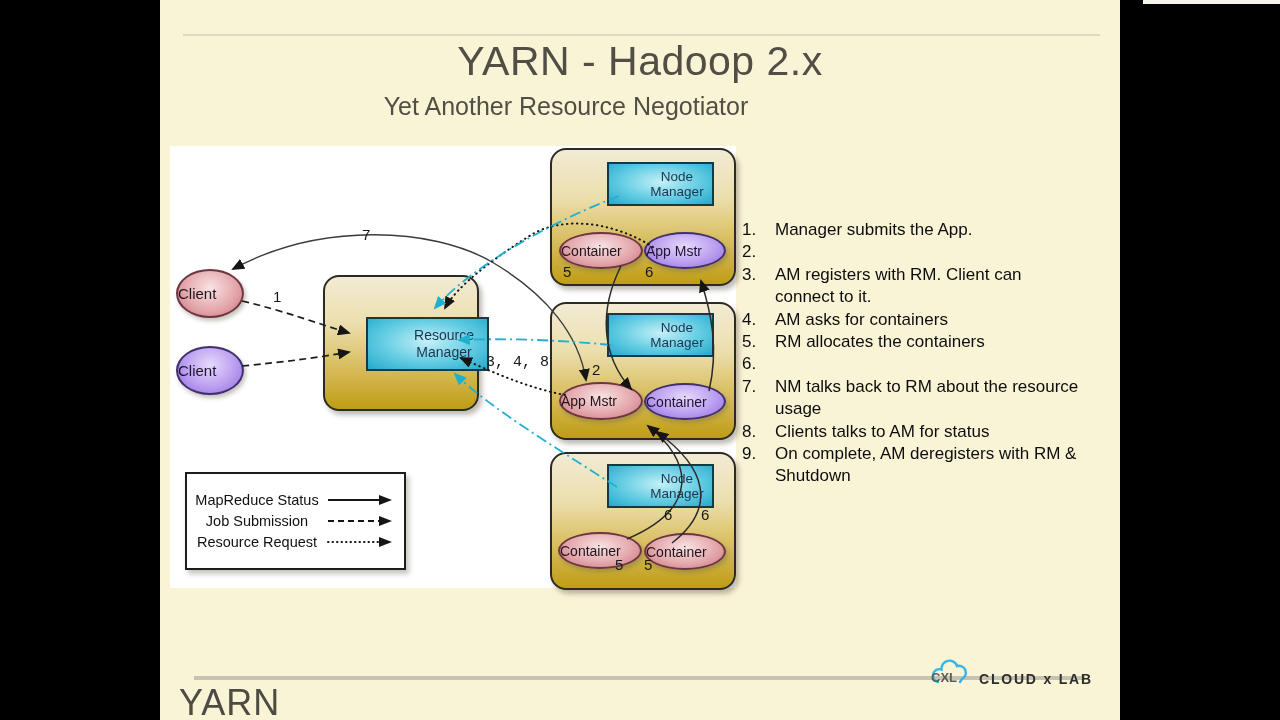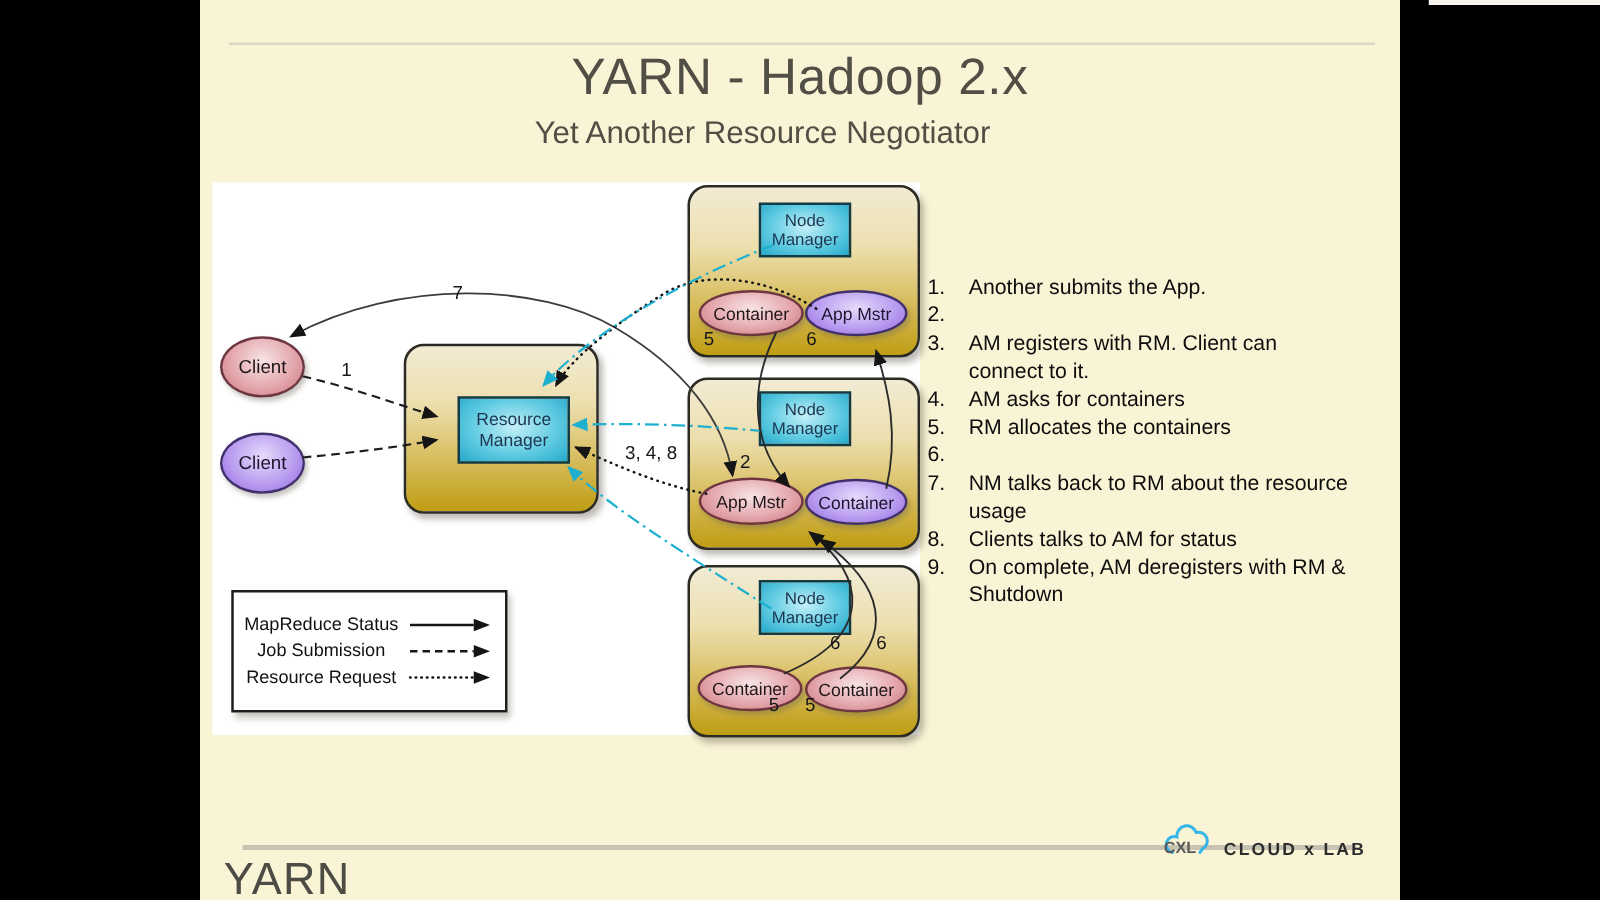--- a/index.html
+++ b/index.html
@@ -7,32 +7,32 @@
         font-family:"Liberation Sans", sans-serif;}
   .bar{position:absolute;top:0;height:720px;background:#000;}
   .bar.left{left:0;width:160px;}
   .bar.right{left:1120px;width:160px;}
   .sliver{position:absolute;left:1143px;top:0;width:137px;height:4px;background:#f6f4ec;}
   .slide{position:absolute;left:160px;top:0;width:960px;height:720px;background:#faf4d6;}
   .top-rule{position:absolute;left:183px;top:34px;width:917px;height:2px;background:#dcd8c6;}
   .title{position:absolute;left:160px;top:38px;width:960px;margin:0;text-align:center;
          font-size:41px;font-weight:400;color:#514f45;letter-spacing:0.5px;}
   .subtitle{position:absolute;left:160px;top:92px;width:812px;margin:0;text-align:center;
-         font-size:25px;font-weight:400;color:#514f45;padding-left:44px;}
+         font-size:25px;font-weight:400;color:#514f45;}
   .diagram-bg{position:absolute;left:170px;top:146px;width:566px;height:442px;background:#fff;z-index:1;}
 
   .gold-box{position:absolute;border:2px solid #2b2a23;border-radius:16px;z-index:2;
             background:linear-gradient(180deg,#f2ebd4 0%,#ecdfae 35%,#d8bd5e 68%,#bf9d14 100%);
             box-shadow:3px 4px 5px rgba(110,105,90,.45);}
   .cyan-box{position:absolute;border:2px solid #123b46;z-index:3;display:flex;align-items:center;justify-content:center;
             text-align:center;color:#1c3550;font-weight:500;
-            background:radial-gradient(ellipse at 50% 45%, #c4f0f8 0%, #62cce2 55%, #25a9cc 100%);}
+            background:radial-gradient(ellipse at 50% 45%, #c4f0f8 0%, #62cce2 55%, #25a9cc 100%);padding-left:33px;}
   .rm-inner{left:366px;top:317px;width:86px;height:50px;font-size:14px;line-height:17px;}
   .nm-inner{width:70px;height:40px;font-size:13.5px;line-height:15.5px;}
-  .ellipse{position:absolute;border-radius:50%;display:flex;align-items:center;justify-content:center;
+  .ellipse{position:absolute;border-radius:50%;display:flex;align-items:center;
            font-size:14px;color:#20161a;z-index:3;box-shadow:2px 3px 4px rgba(110,105,90,.4);}
   .ellipse.pink{border:2px solid #6e3640;
            background:radial-gradient(ellipse at 50% 38%, #f8e3e4 0%, #e4a9ae 55%, #cb737d 100%);}
   .ellipse.purple{border:2px solid #40306e;color:#1d1430;
            background:radial-gradient(ellipse at 50% 38%, #e6dafb 0%, #bb9ff0 55%, #9168e0 100%);}
   .client{width:64px;height:45px;font-size:15px;}
 
   .arrows{position:absolute;left:0;top:0;width:1280px;height:720px;z-index:5;pointer-events:none;}
   .edge-label{position:absolute;z-index:6;font-size:15px;color:#17171a;}
 
@@ -139,21 +139,21 @@
     <path d="M 617 487 C 548 443 488 406 455 374" fill="none" stroke="#1fb0cf" stroke-width="1.8" stroke-dasharray="11,4,2,4" marker-end="url(#mc)"></path>
 
     <path d="M 621 266 C 599 310 601 355 631 389" fill="none" stroke="#2a2a2a" stroke-width="1.5" marker-end="url(#mb)"></path>
     <path d="M 709 391 C 719 348 711 312 701 281" fill="none" stroke="#2a2a2a" stroke-width="1.5" marker-end="url(#mb)"></path>
     <path d="M 627 539 C 700 508 693 461 648 426" fill="none" stroke="#2a2a2a" stroke-width="1.5" marker-end="url(#mb)"></path>
     <path d="M 672 543 C 717 508 707 468 657 432" fill="none" stroke="#2a2a2a" stroke-width="1.5" marker-end="url(#mb)"></path>
   </svg>
 
   <span class="edge-label" style="left:362px;top:226px;">7</span>
   <span class="edge-label" style="left:273px;top:288px;">1</span>
-  <span class="edge-label" style="left:500px;top:354px;">3, 4, 8</span>
+  <span class="edge-label" style="left:486px;top:354px;font-family:Liberation Mono, monospace;">3, 4, 8</span>
   <span class="edge-label" style="left:592px;top:361px;">2</span>
   <span class="edge-label" style="left:563px;top:263px;">5</span>
   <span class="edge-label" style="left:645px;top:263px;">6</span>
   <span class="edge-label" style="left:664px;top:506px;">6</span>
   <span class="edge-label" style="left:701px;top:506px;">6</span>
   <span class="edge-label" style="left:615px;top:556px;">5</span>
   <span class="edge-label" style="left:644px;top:556px;">5</span>
 
   <div class="legend">
     <div class="legend-row">
@@ -175,21 +175,21 @@
       <svg width="66" height="14" viewBox="0 0 66 14">
         <line x1="1" y1="7" x2="52" y2="7" stroke="#151515" stroke-width="2" stroke-linecap="round" stroke-dasharray="0.5,4"></line>
         <path d="M52,2 L65,7 L52,12 Z" fill="#151515"></path>
       </svg>
     </div>
   </div>
 
   <div class="steps">
     <div class="step">
         <span class="step-num">1.</span>
-        <span class="step-text">Another submits the App.</span>
+        <span class="step-text">Manager submits the App.</span>
       </div>
     <div class="step">
         <span class="step-num">2.</span>
       </div>
     <div class="step">
         <span class="step-num">3.</span>
         <span class="step-text">AM registers with RM. Client can connect to it.</span>
       </div>
     <div class="step">
         <span class="step-num">4.</span>

